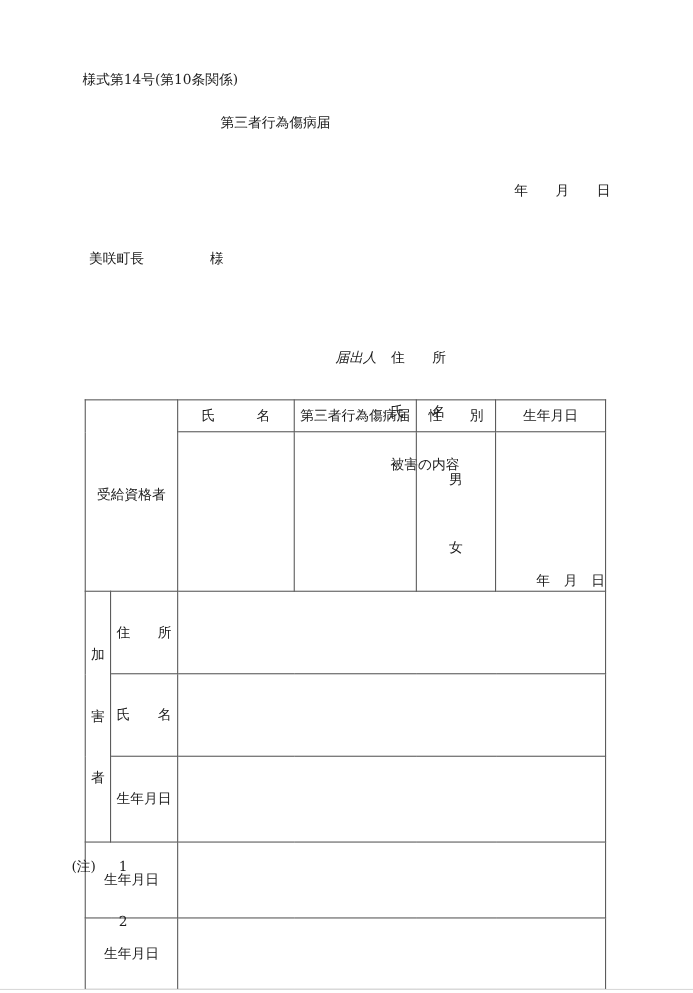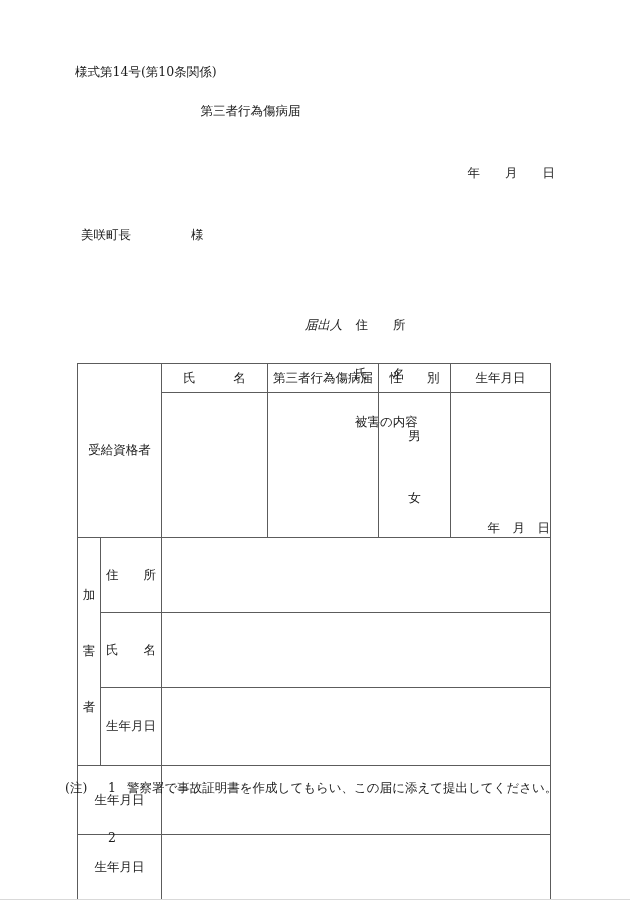--- a/index.html
+++ b/index.html
@@ -139,21 +139,20 @@
       <td class="c-center" colspan="2">生年月日</td>
       <td colspan="4"></td>
     </tr>
   </tbody>
     </table>
 
   <div class="abs notes">
     <div class="note-row">
       <span class="note-marker">(注)</span>
       <span class="note-num">1</span>
-      <span>警察署で事故証明書を作成してもらい、この届に添えて提出してください。</span>
     </div>
     <div class="note-row">
       <span class="note-marker"></span>
       <span class="note-num">2</span>
     </div>
   </div>
 
   <div class="page-bottom-edge"></div>
 
 </div>

